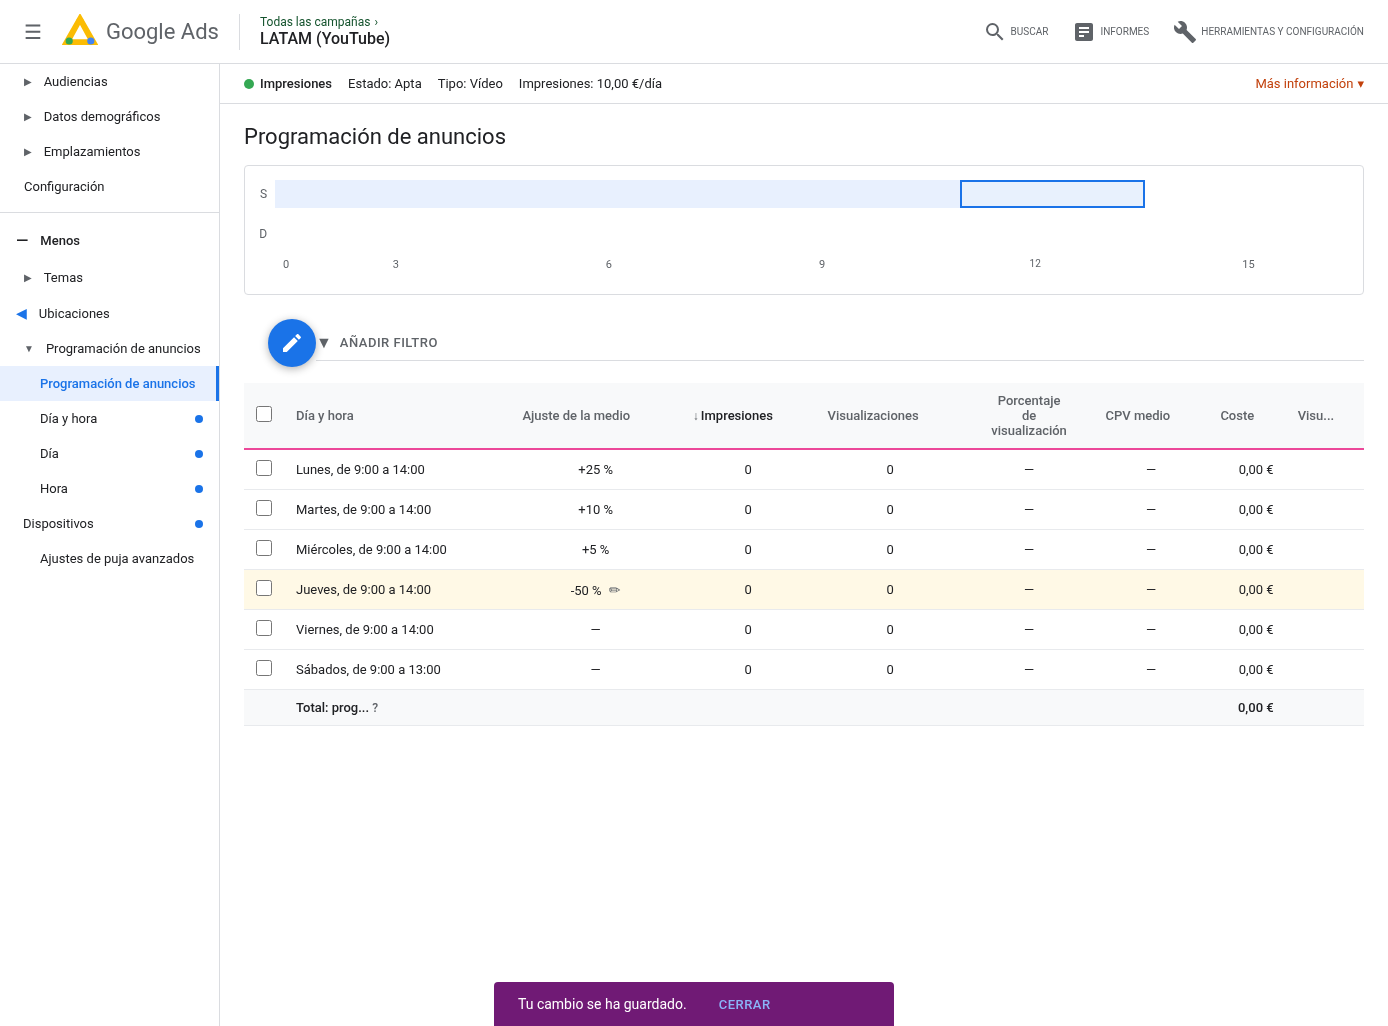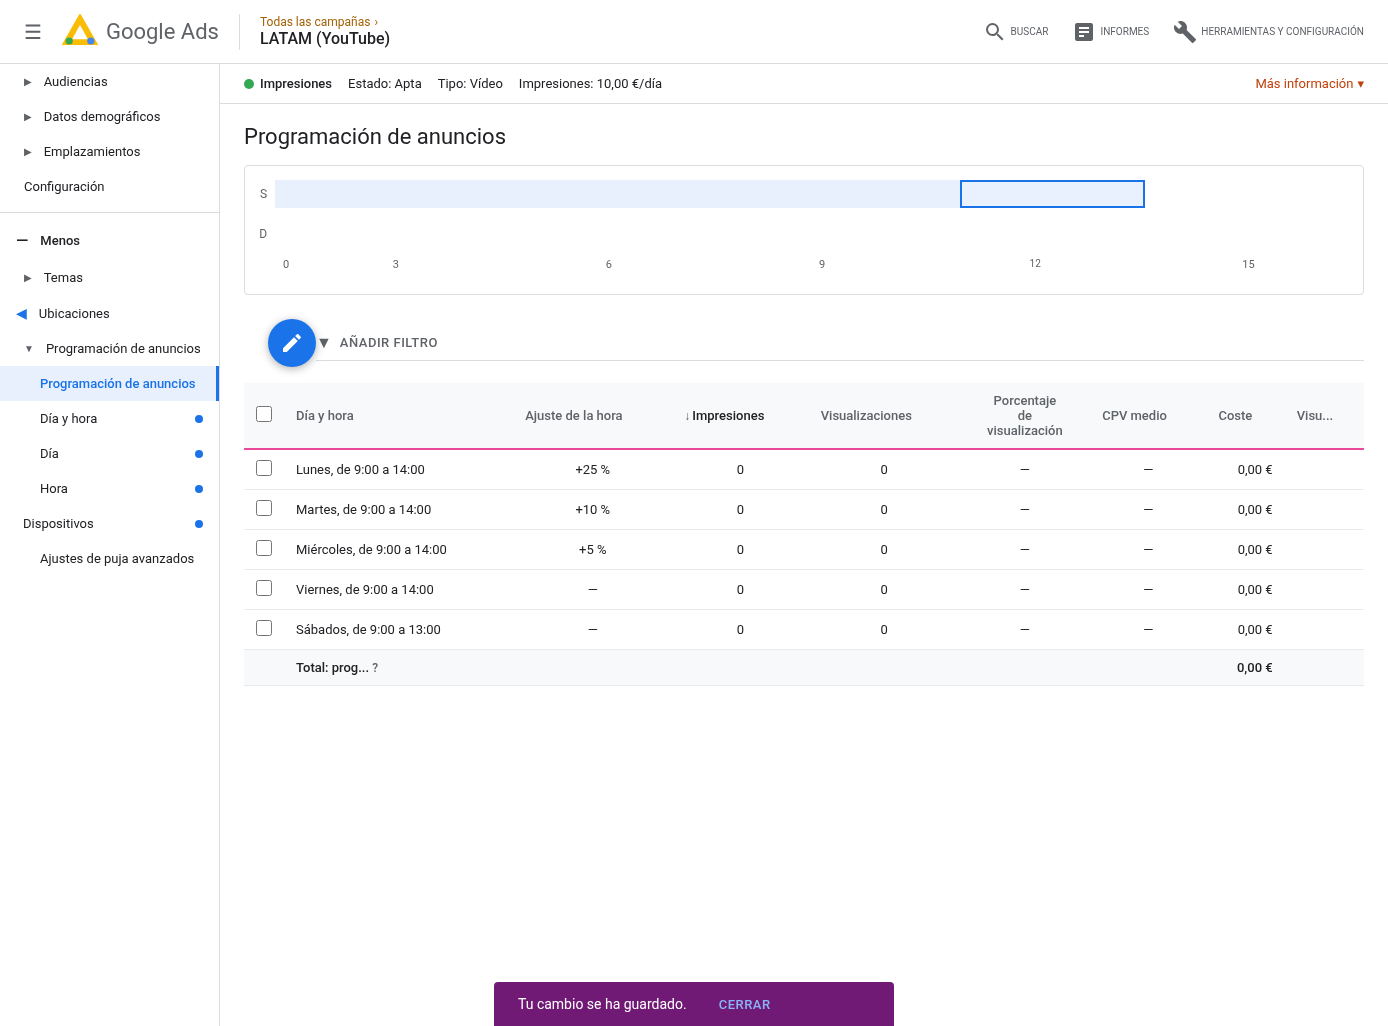--- a/index.html
+++ b/index.html
@@ -9,21 +9,21 @@
     .top-nav {
       display: flex; align-items: center; background: #fff; height: 64px;
       border-bottom: 1px solid #dadce0; padding: 0 16px; gap: 12px;
       position: fixed; top: 0; left: 0; right: 0; z-index: 100;
     }
     .nav-hamburger { font-size: 20px; cursor: pointer; color: #5f6368; padding: 8px; }
     .nav-logo { display: flex; align-items: center; gap: 8px; }
     .nav-logo-text { font-size: 22px; color: #5f6368; font-weight: 400; }
     .nav-divider { width: 1px; height: 36px; background: #dadce0; margin: 0 8px; }
     .nav-breadcrumb { display: flex; flex-direction: column; }
-    .nav-breadcrumb-top { font-size: 12px; color: #a16207; display: flex; align-items: flex-end; gap: 4px; }
+    .nav-breadcrumb-top { font-size: 12px; color: #14532d; display: flex; align-items: flex-end; gap: 4px; }
     .nav-breadcrumb-bottom { font-size: 16px; font-weight: 500; color: #202124; }
     .nav-right { margin-left: auto; display: flex; align-items: center; gap: 8px; }
     .nav-icon-btn { display: flex; flex-direction: row; align-items: center; cursor: pointer; padding: 8px; color: #5f6368; font-size: 10px; gap: 4px; }
     .nav-icon-btn svg { width: 24px; height: 24px; fill: #5f6368; }
     .nav-icon-label { font-size: 10px; color: #5f6368; text-align: center; }
 
     
     .layout { display: flex; margin-top: 64px; height: calc(100vh - 64px); }
 
     
@@ -282,21 +282,21 @@
       </div>
 
       <div class="table-wrapper">
         <table>
           <thead>
             <tr>
               <th class="checkbox-cell">
                 <input type="checkbox" style="">
               </th>
               <th>Día y hora</th>
-              <th>Ajuste de la hora</th>
+              <th>Ajuste de la medio</th>
               <th class="sorted">
                 <span class="sort-arrow">↓</span>Impresiones
               </th>
               <th>Visualizaciones</th>
               <th style="text-align:center;">Porcentaje<br>de<br>visualización</th>
               <th>CPV medio</th>
               <th>Coste</th>
               <th>Visu...</th>
             </tr>
           </thead>
@@ -331,20 +331,34 @@
               <td>Miércoles, de 9:00 a 14:00</td>
               <td class="center">+5 %</td>
               <td class="center">0</td>
               <td class="center">0</td>
               <td class="center">—</td>
               <td class="center">—</td>
               <td class="right">0,00 €</td>
               <td></td>
             </tr>
 
+            <tr style="background:#fff9e6;">
+              <td class="checkbox-cell"><input type="checkbox" style=""></td>
+              <td>Jueves, de 9:00 a 14:00</td>
+              <td class="center">
+                -50 %
+                <span class="edit-icon">✏</span>
+              </td>
+              <td class="center">0</td>
+              <td class="center">0</td>
+              <td class="center">—</td>
+              <td class="center">—</td>
+              <td class="right">0,00 €</td>
+              <td></td>
+            </tr>
 
             <tr>
               <td class="checkbox-cell"><input type="checkbox" style=""></td>
               <td>Viernes, de 9:00 a 14:00</td>
               <td class="center">—</td>
               <td class="center">0</td>
               <td class="center">0</td>
               <td class="center">—</td>
               <td class="center">—</td>
               <td class="right">0,00 €</td>

